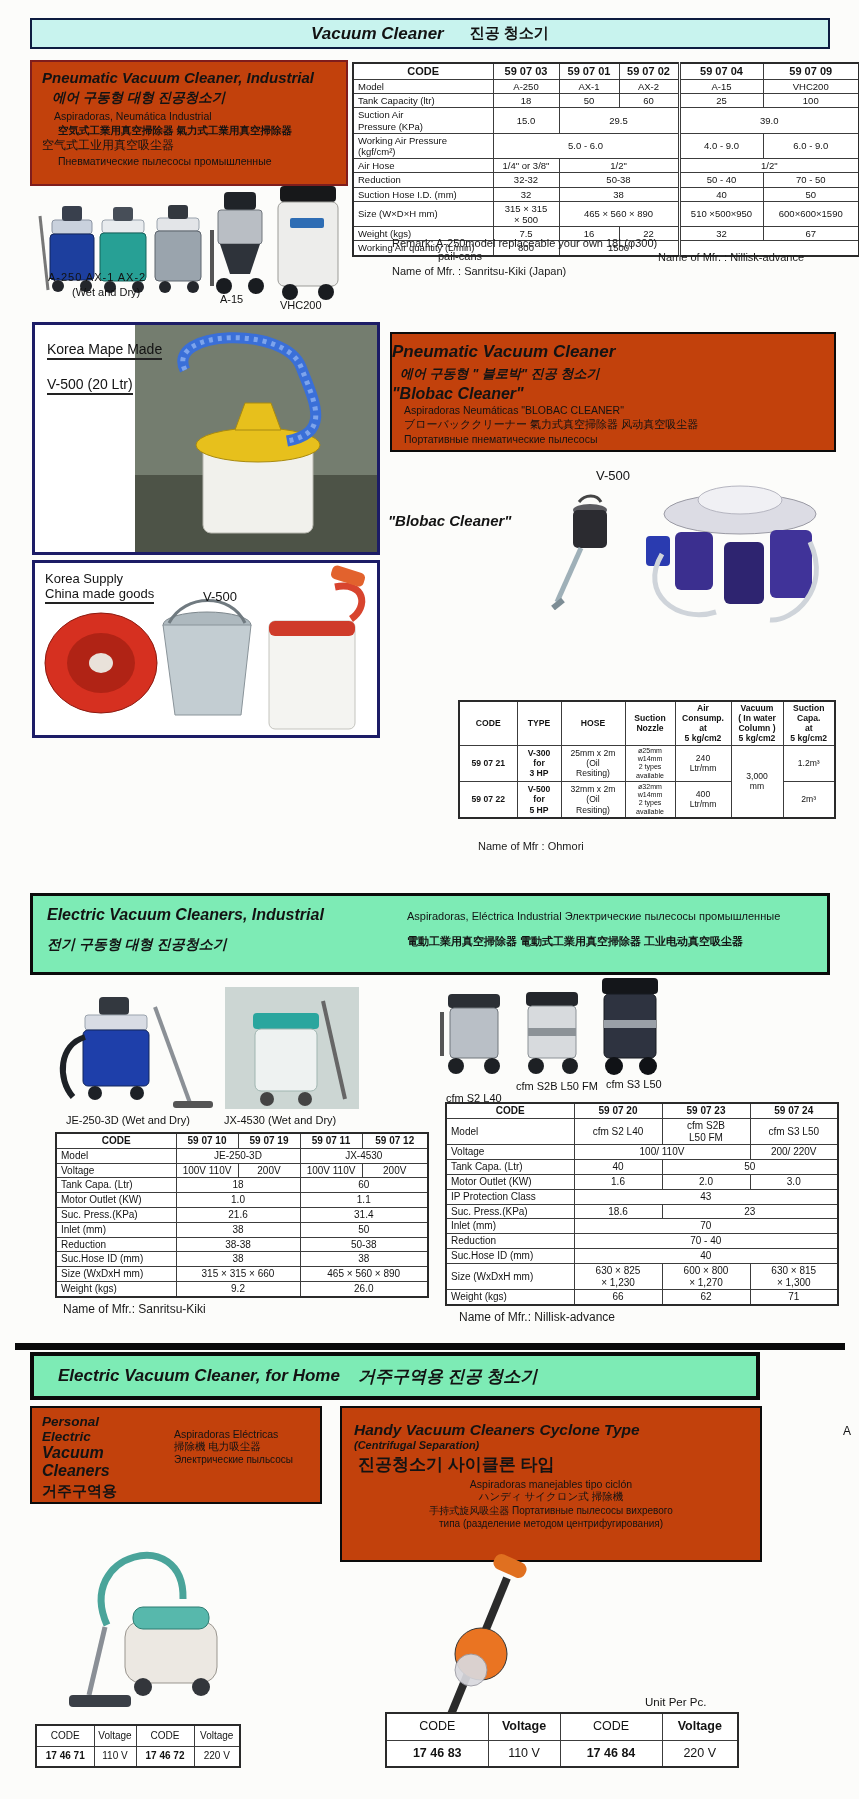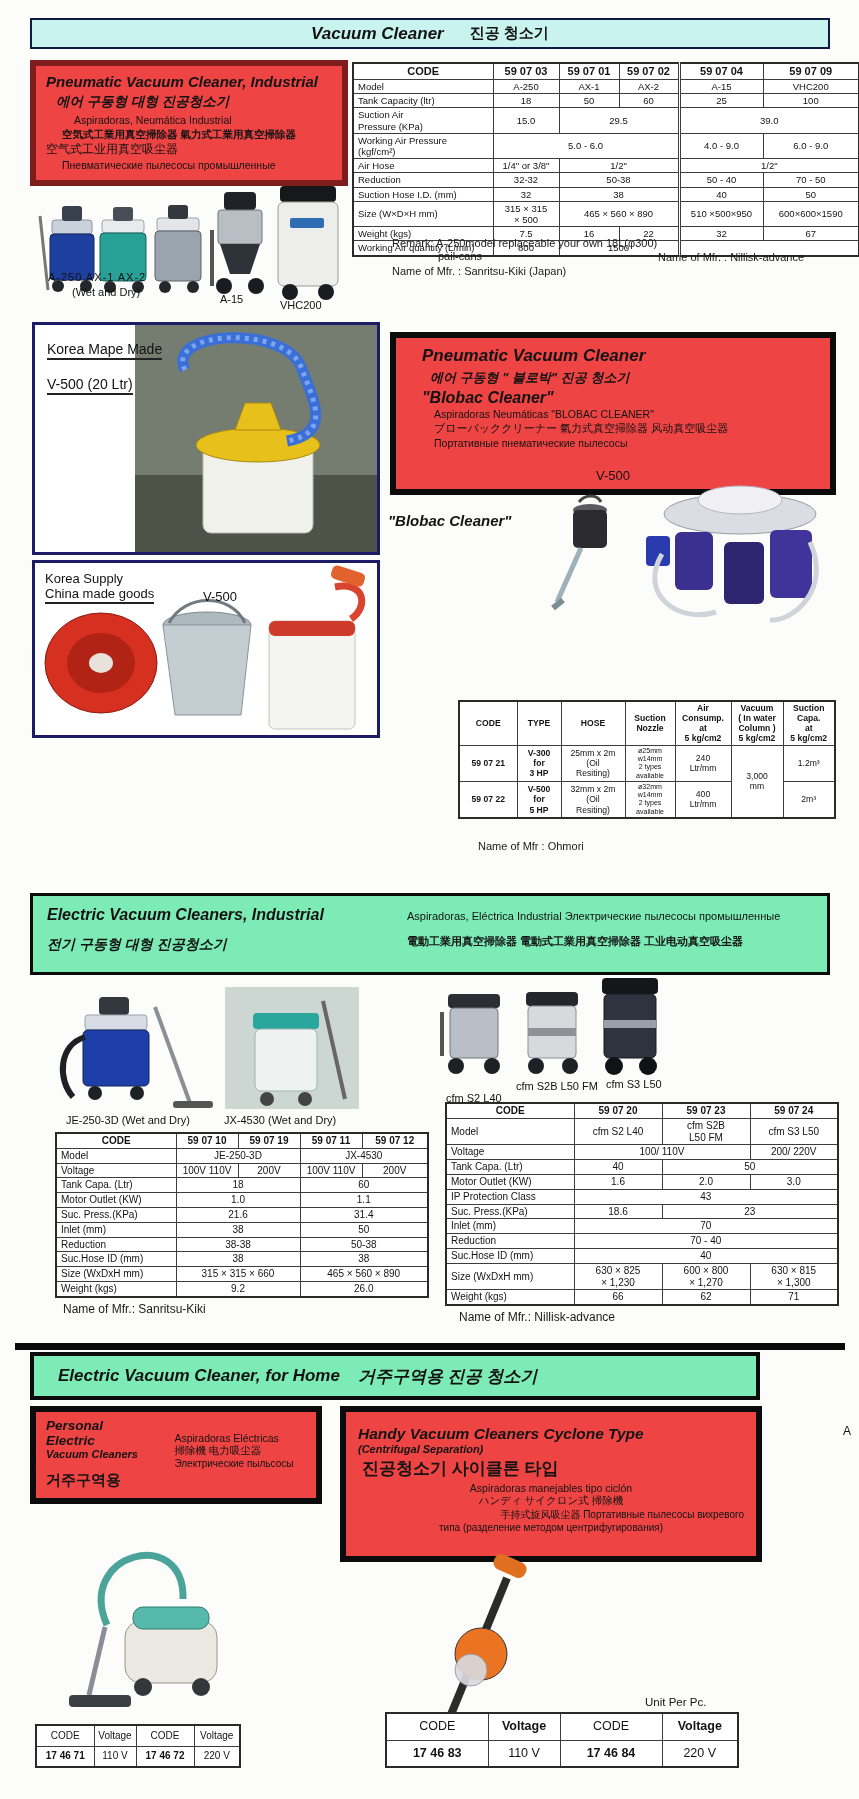--- a/index.html
+++ b/index.html
@@ -1,20 +1,20 @@
 <!DOCTYPE html>
 <html><head>
 <meta charset="utf-8">
 <style>
   *{margin:0;padding:0;box-sizing:border-box}
   html,body{background:#ffffff}
   body{width:859px;height:1799px;position:relative;font-family:"Liberation Sans",sans-serif;color:#131313}
   #root{position:absolute;left:0;top:0;width:859px;height:1799px;background:#fcfcfa;overflow:hidden}
   .abs{position:absolute}
-  .cyanbox{background:#ef4444;border:6px solid #7f1d1d}
+  .cyanbox{background:#c2410c;border:2px solid #7f1d1d}
   .mintbox{background:#7debb5;border:3px solid #0b0b0b}
   .whitebox{background:#ffffff;border:3px solid #1c1c66}
   .bi{font-style:italic;font-weight:bold}
   .ul{border-bottom:2px solid #222;display:inline-block;padding-bottom:1px}
   
   .tbl table{border-collapse:collapse;table-layout:fixed;border:2px solid #2a2a2a;background:#fff}
   .tbl td{border:1px solid #3c3c3c;text-align:center;vertical-align:middle;white-space:pre-line;padding:1px 2px;line-height:1.18}
   .tbl .hd{font-weight:bold}
   .tbl .al{text-align:left;padding-left:4px}
   .tbl .dl{border-left-width:3px;border-left-style:double}
@@ -44,21 +44,21 @@
 <div id="root">
 
   <div id="banner" class="abs">
     <span class="bi t1">Vacuum Cleaner</span>
     <span class="t2">진공 청소기</span>
   </div>
 
   <div class="abs cyanbox" style="left:30px;top:60px;width:318px;height:126px;padding:7px 10px">
     <div class="bi" style="font-size:15px">Pneumatic  Vacuum Cleaner, Industrial</div>
     <div class="bi" style="font-size:13.5px;margin:3px 0 2px 10px">에어 구동형 대형 진공청소기</div>
-    <div class="smalltxt" style="margin-left:28px">Aspiradoras, Neumática Industrial</div>
+    <div class="smalltxt" style="margin-left:12px">Aspiradoras, Neumática Industrial</div>
     <div class="smalltxt" style="margin-left:16px;font-weight:bold">空気式工業用真空掃除器   氣力式工業用真空掃除器</div>
     <div style="font-size:12px;">空气式工业用真空吸尘器</div>
     <div class="smalltxt" style="margin-left:16px">Пневматические пылесосы промышленные</div>
   </div>
 
   <svg class="abs" style="left:30px;top:184px" width="318" height="124" viewBox="0 0 318 124">
 
     <g transform="translate(6,14)">
       <line x1="4" y1="18" x2="12" y2="92" stroke="#777" stroke-width="3"></line>
       <rect x="16" y="22" width="40" height="14" rx="3" fill="#c9d1dd" stroke="#8a93a2"></rect>
@@ -214,21 +214,21 @@
       <path d="M200 105 L246 105 L236 78 L210 78 Z" fill="#e7c01c" stroke="#a88a10"></path>
       <path d="M150 45 C 130 5 250 0 266 42 C 280 78 296 108 252 116" fill="none" stroke="#3a6fd8" stroke-width="11"></path>
       <path d="M150 45 C 130 5 250 0 266 42 C 280 78 296 108 252 116" fill="none" stroke="#7da4ec" stroke-width="5" stroke-dasharray="4 5"></path>
     </svg>
     <div class="abs" style="left:12px;top:16px;font-size:14px">
       <span class="ul">Korea Mape Made</span><br><br>
       <span class="ul">V-500 (20 Ltr)</span>
     </div>
   </div>
 
-  <div class="abs cyanbox" style="left:390px;top:332px;width:446px;height:163px;border-color:#0b0b0b;padding:8px 26px">
+  <div class="abs cyanbox" style="left:390px;top:332px;width:446px;height:120px;border-color:#0b0b0b;padding:8px 0">
     <div class="bi" style="font-size:17px">Pneumatic Vacuum Cleaner</div>
     <div class="bi" style="font-size:13px;margin:3px 0 2px 8px">에어 구동형 " 블로박" 진공 청소기</div>
     <div class="bi" style="font-size:16px">"Blobac Cleaner"</div>
     <div class="smalltxt" style="margin-left:12px">Aspiradoras Neumáticas "BLOBAC CLEANER"</div>
     <div style="font-size:11px;margin-left:12px">ブローバッククリーナー 氣力式真空掃除器 风动真空吸尘器</div>
     <div class="smalltxt" style="margin-left:12px">Портативные пнематические пылесосы</div>
   </div>
 
   <div class="abs" style="left:596px;top:468px;font-size:13px">V-500</div>
   <div class="abs bi" style="left:388px;top:512px;font-size:15px">"Blobac Cleaner"</div>
@@ -563,38 +563,38 @@
   <div class="abs mintbox" style="left:30px;top:1352px;width:730px;height:48px;display:flex;align-items:center;gap:18px;padding-left:24px;border-width:4px">
     <span class="bi" style="font-size:17px">Electric Vacuum Cleaner,  for Home</span>
     <span class="bi" style="font-size:17px">거주구역용 진공 청소기</span>
   </div>
 
   <div class="abs cyanbox" style="left:30px;top:1406px;width:292px;height:98px;border-color:#0b0b0b;padding:6px 10px">
     <div style="display:flex;gap:25px">
       <div style="width:44%">
         <div class="bi" style="font-size:13.5px">Personal</div>
         <div class="bi" style="font-size:13.5px">Electric</div>
-        <div class="bi" style="font-size:11px">Vacuum Cleaners</div>
+        <div class="bi" style="font-size:16px">Vacuum Cleaners</div>
       </div>
       <div style="width:56%;padding-top:14px">
         <div style="font-size:10.5px">Aspiradoras Eléctricas</div>
         <div style="font-size:10.5px">掃除機    电力吸尘器</div>
         <div style="font-size:10px">Электрические пыльсосы</div>
       </div>
     </div>
     <div style="font-size:15px;font-weight:bold;margin-top:2px">거주구역용</div>
   </div>
 
   <div class="abs cyanbox" style="left:340px;top:1406px;width:422px;height:156px;border-color:#0b0b0b;padding:13px 12px">
     <div class="bi" style="font-size:15.5px">Handy Vacuum Cleaners Cyclone Type</div>
     <div class="bi" style="font-size:11px">(Centrifugal Separation)</div>
     <div style="font-size:17px;font-weight:bold;margin:2px 4px">진공청소기 사이클론 타입</div>
     <div style="font-size:10.5px;text-align:center">Aspiradoras manejables tipo ciclón</div>
     <div style="font-size:10.5px;text-align:center">ハンディ サイクロン式 掃除機</div>
-    <div style="font-size:10px;text-align:right">手持式旋风吸尘器   Портативные пылесосы вихревого</div>
+    <div style="font-size:10px;text-align:center">手持式旋风吸尘器   Портативные пылесосы вихревого</div>
     <div style="font-size:10px;text-align:center">типа (разделение методом центрифугирования)</div>
   </div>
   <div class="abs" style="left:843px;top:1424px;font-size:12px">A</div>
 
   <svg class="abs" style="left:55px;top:1503px" width="195" height="215" viewBox="0 0 195 215">
     <path d="M52 122 C 20 50 130 22 128 96" fill="none" stroke="#4aa49a" stroke-width="7"></path>
     <rect x="70" y="118" width="92" height="62" rx="16" fill="#ece8e2" stroke="#99958e"></rect>
     <rect x="78" y="104" width="76" height="22" rx="10" fill="#57b8ac" stroke="#2e7d73"></rect>
     <circle cx="88" cy="184" r="9" fill="#33363b"></circle>
       <circle cx="146" cy="184" r="9" fill="#33363b"></circle>

